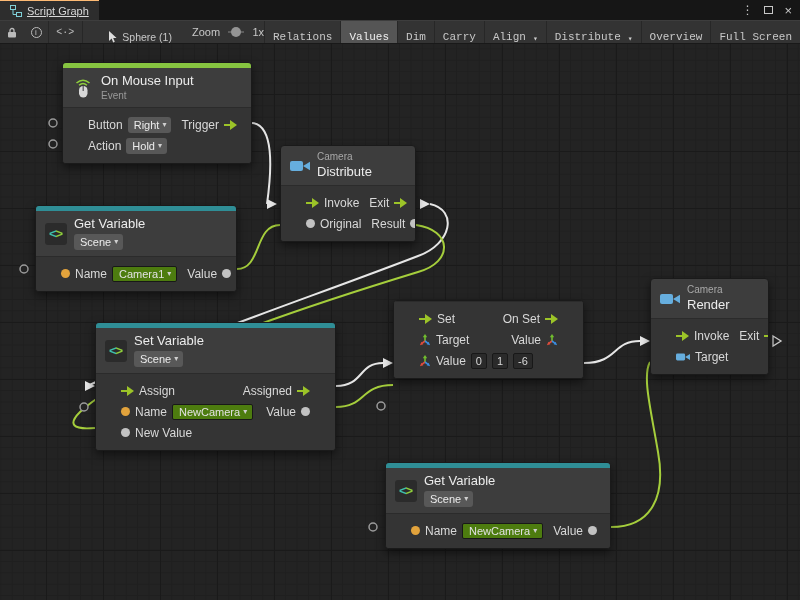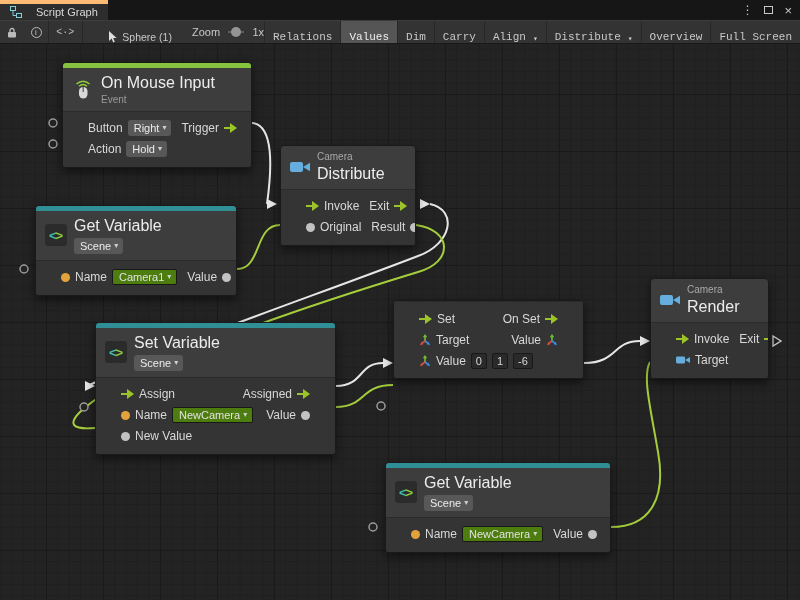--- a/index.html
+++ b/index.html
@@ -5,22 +5,22 @@
   * { box-sizing: border-box; margin: 0; padding: 0; }
   html,body { width:800px; height:600px; overflow:hidden; }
   body {
     font-family:"Liberation Sans", sans-serif;
     background:#161616; color:#d8d8d8;
     position:relative;
   }
 
   
   .titlebar { height:20px; background:#161616; display:flex; align-items:stretch; }
-  .tab { display:flex; align-items:center; gap:14px; padding:0 10px; background:#2d2d2d;
-         font-size:11px; color:#d8d8d8; border-top:4px solid #fdba74; }
+  .tab { display:flex; align-items:center; gap:5px; padding:0 10px; background:#2d2d2d;
+         font-size:11px; color:#d8d8d8; border-top:1px solid #fdba74;text-decoration:underline; }
   .win { margin-left:auto; display:flex; align-items:center; gap:11px; padding-right:8px;
          color:#c8c8c8; font-size:12px; }
   .maxbox { width:9px; height:8px; border:1px solid #c8c8c8; display:inline-block; }
 
   
   .toolbar { position:absolute; top:20px; left:0; width:800px; height:24px; background:#333;
              border-top:1px solid #3d3d3d; border-bottom:1px solid #191919;
              display:flex; align-items:center; font-size:11px; color:#c8c8c8; overflow:hidden; }
   .ti { display:flex; align-items:center; justify-content:center; min-width:24px; height:100%; }
   .sep { width:1px; align-self:stretch; background:#272727; }
@@ -52,21 +52,21 @@
   
   .node { position:absolute; z-index:2; background:#3d3d3d; border:1px solid #1a1a1a;
           border-radius:4px; overflow:hidden; box-shadow:0 4px 10px rgba(0,0,0,.5);
           font-size:12px; color:#d8d8d8; }
   .strip { height:5px; }
   .strip-event { background:var(--event_strip,#86c440); }
   .strip-var { background:var(--variable_strip,#2f8e96); }
   .nh { display:flex; align-items:center; gap:7px; padding:6px 9px 6px; }
   .nh .col { display:flex; flex-direction:column; gap:3px; align-items:flex-start; }
   .ctx { font-size:10px; color:#a8a8a8; line-height:1; }
-  .ttl { font-size:16px; color:#ececec; line-height:1.1; }
+  .ttl { font-size:13px; color:#ececec; line-height:1.1; }
   .sub { font-size:10px; color:#9a9a9a; line-height:1; }
   .nb { background:#343434; padding:6px 0 7px; border-top:1px solid #2b2b2b; }
   .row { display:flex; align-items:center; gap:5px; padding:0 25px; height:21px; font-size:12px; }
   .spacer { flex:1; }
 
   .chip { display:inline-flex; align-items:center; height:16px; padding:0 5px 0 6px;
           background:#585858; border-radius:3px; font-size:11px; color:#ececec; }
   .fieldchip { display:inline-flex; align-items:center; height:16px; padding:0 5px 0 6px;
           background:#4d7c0f; border:1px solid #181818; border-radius:2px; font-size:11px; color:#e2e2e2; }
   .num { display:inline-flex; align-items:center; justify-content:center; height:16px; min-width:16px;

